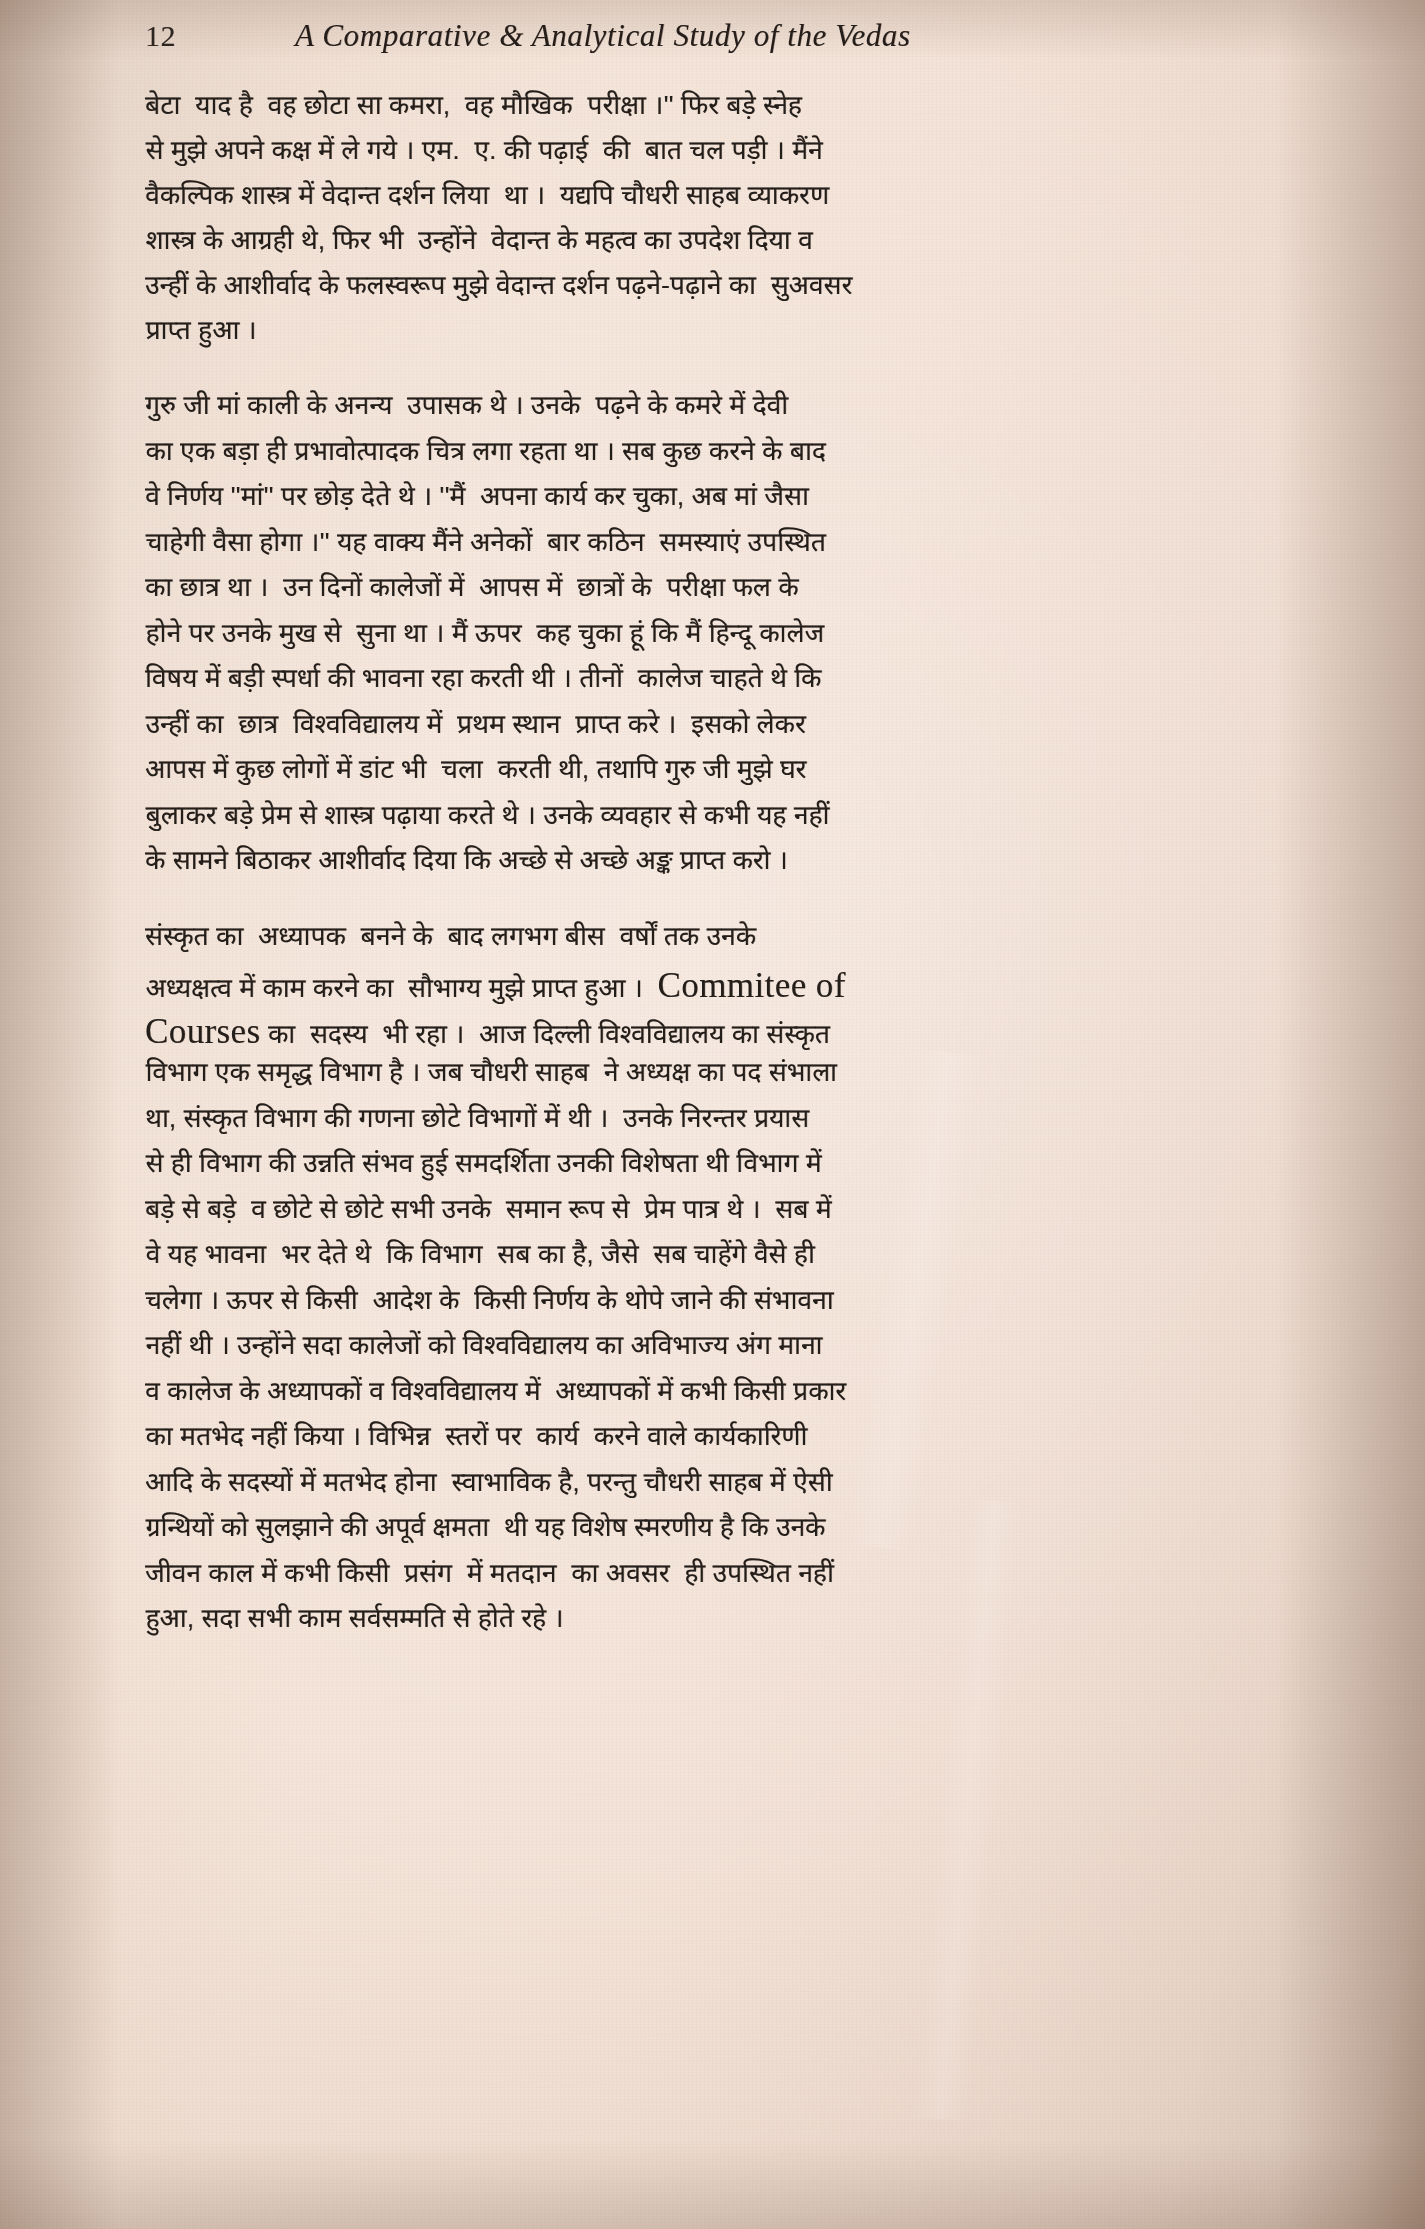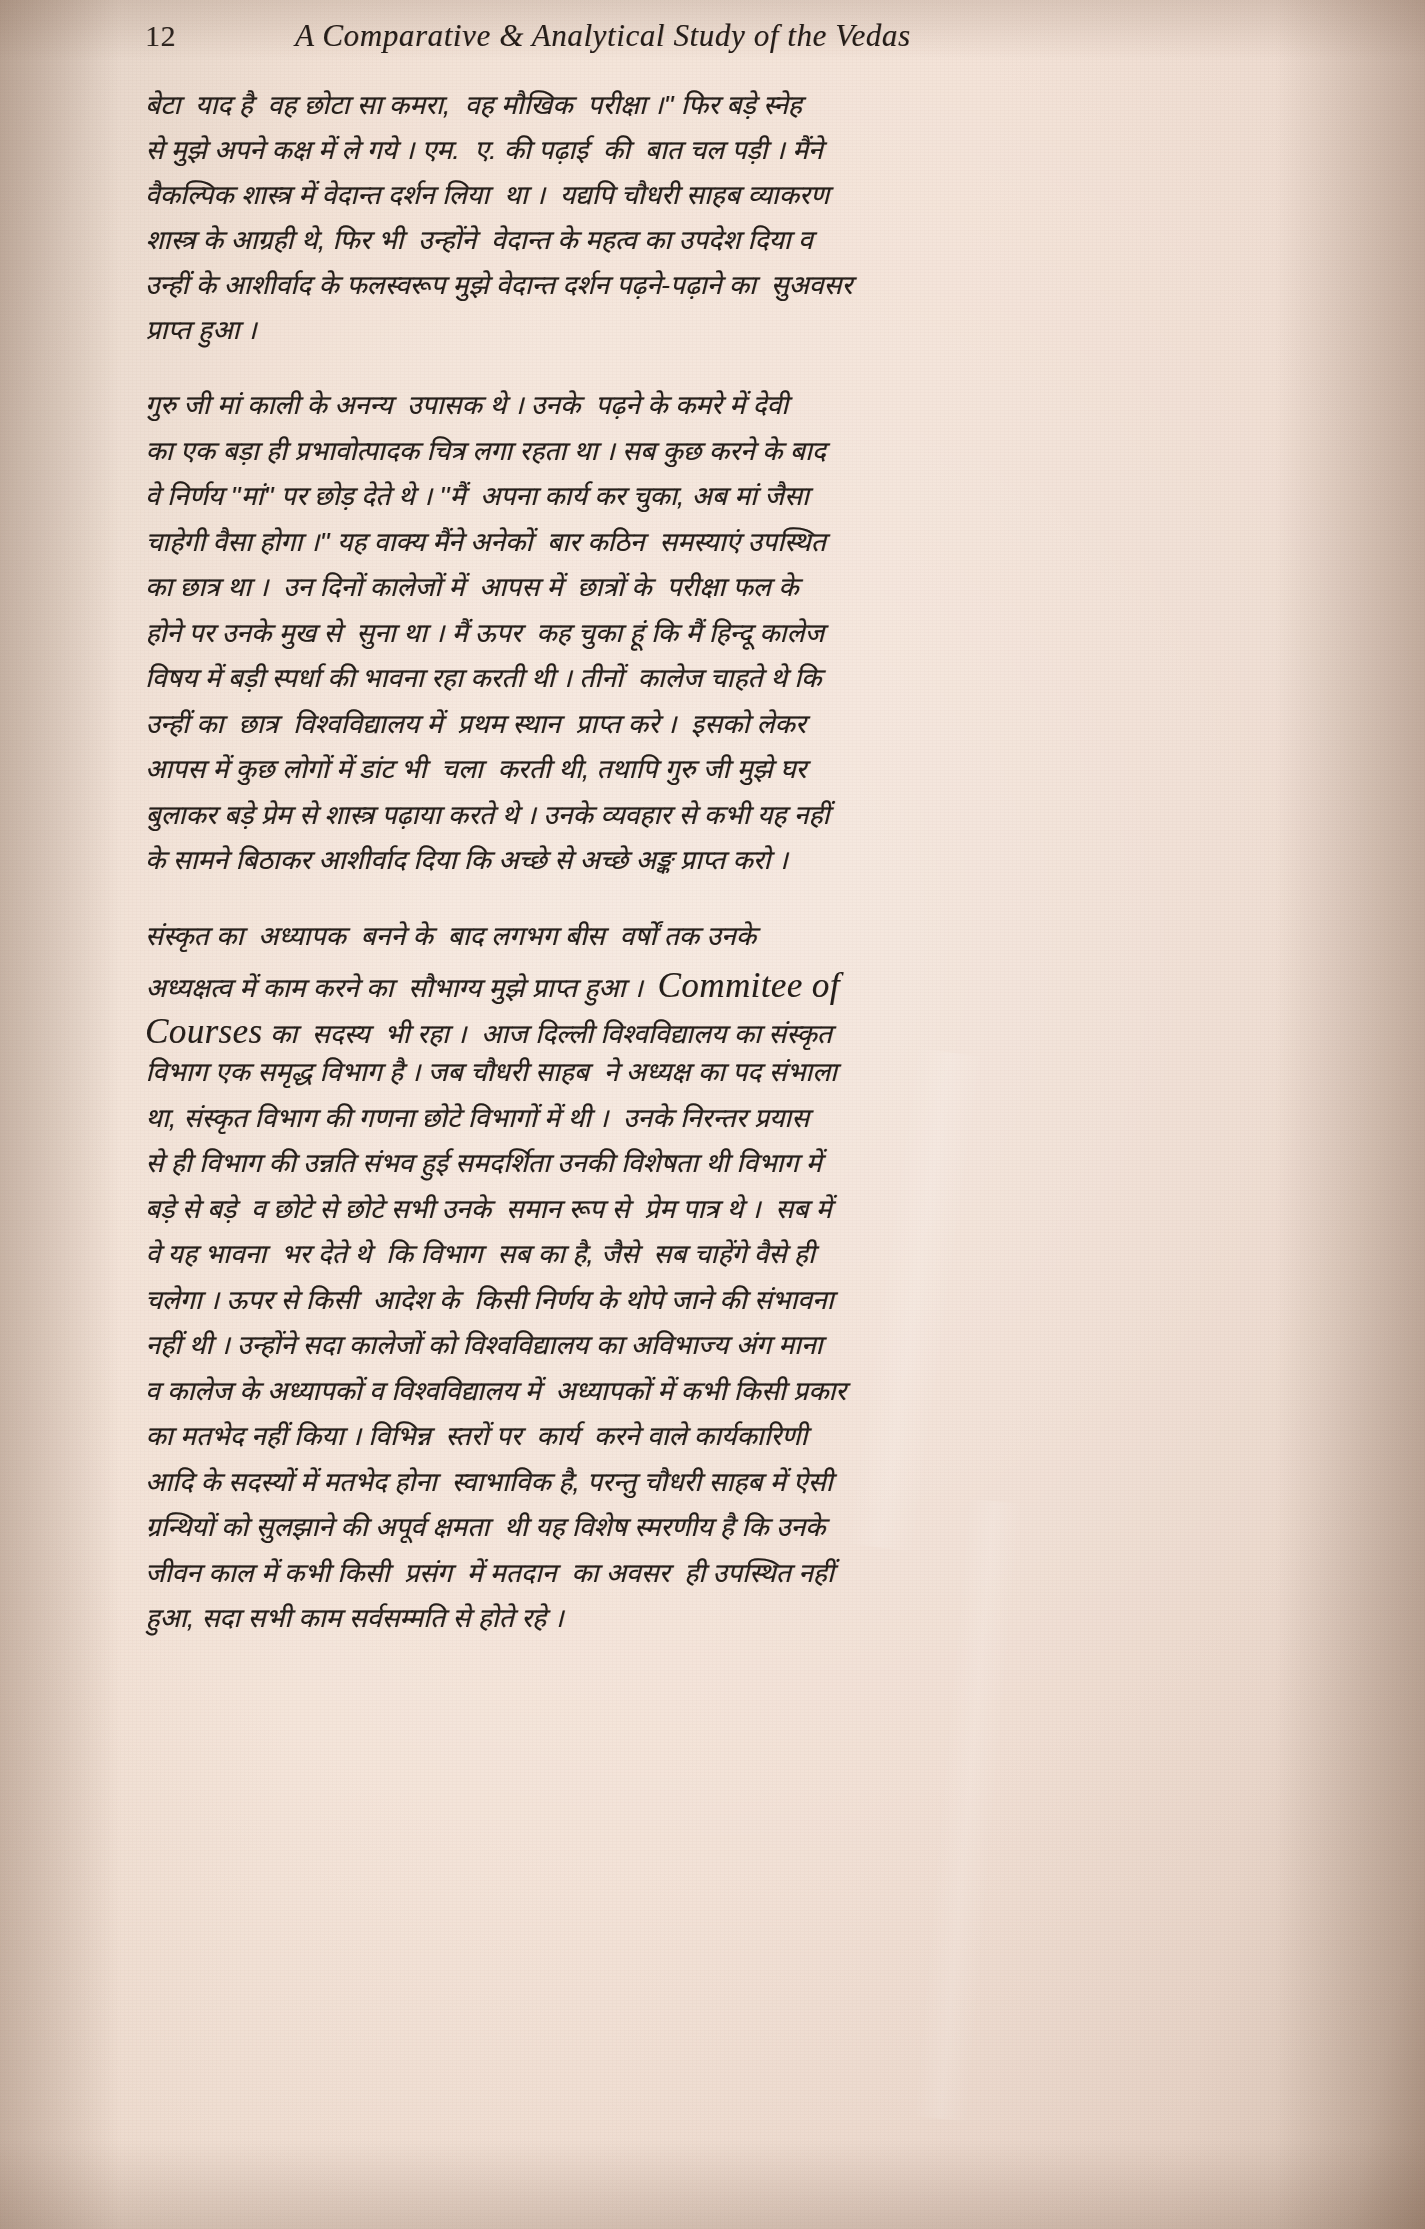--- a/index.html
+++ b/index.html
@@ -135,21 +135,20 @@
     color: #241e1a;
     font-size: 26.5px;
     margin: 0 0 30px 0;
     text-shadow: 0.5px 0.4px 0.3px rgba(50,35,26,.40);
   }
   .para .ln {
     display: block;
     white-space: pre;
     line-height: 1.0;
     height: 45px;
-    font-style: italic;
   }
   
   .para.p1 { margin-top: 12px; }
   .para.p1 .ln { height: 45px; }
   .para.p2 .ln { height: 45.5px; }
   .para.p3 .ln { height: 45.5px; }
 
   .eng {
     font-family: "Liberation Serif", serif;
     font-size: 35px;

